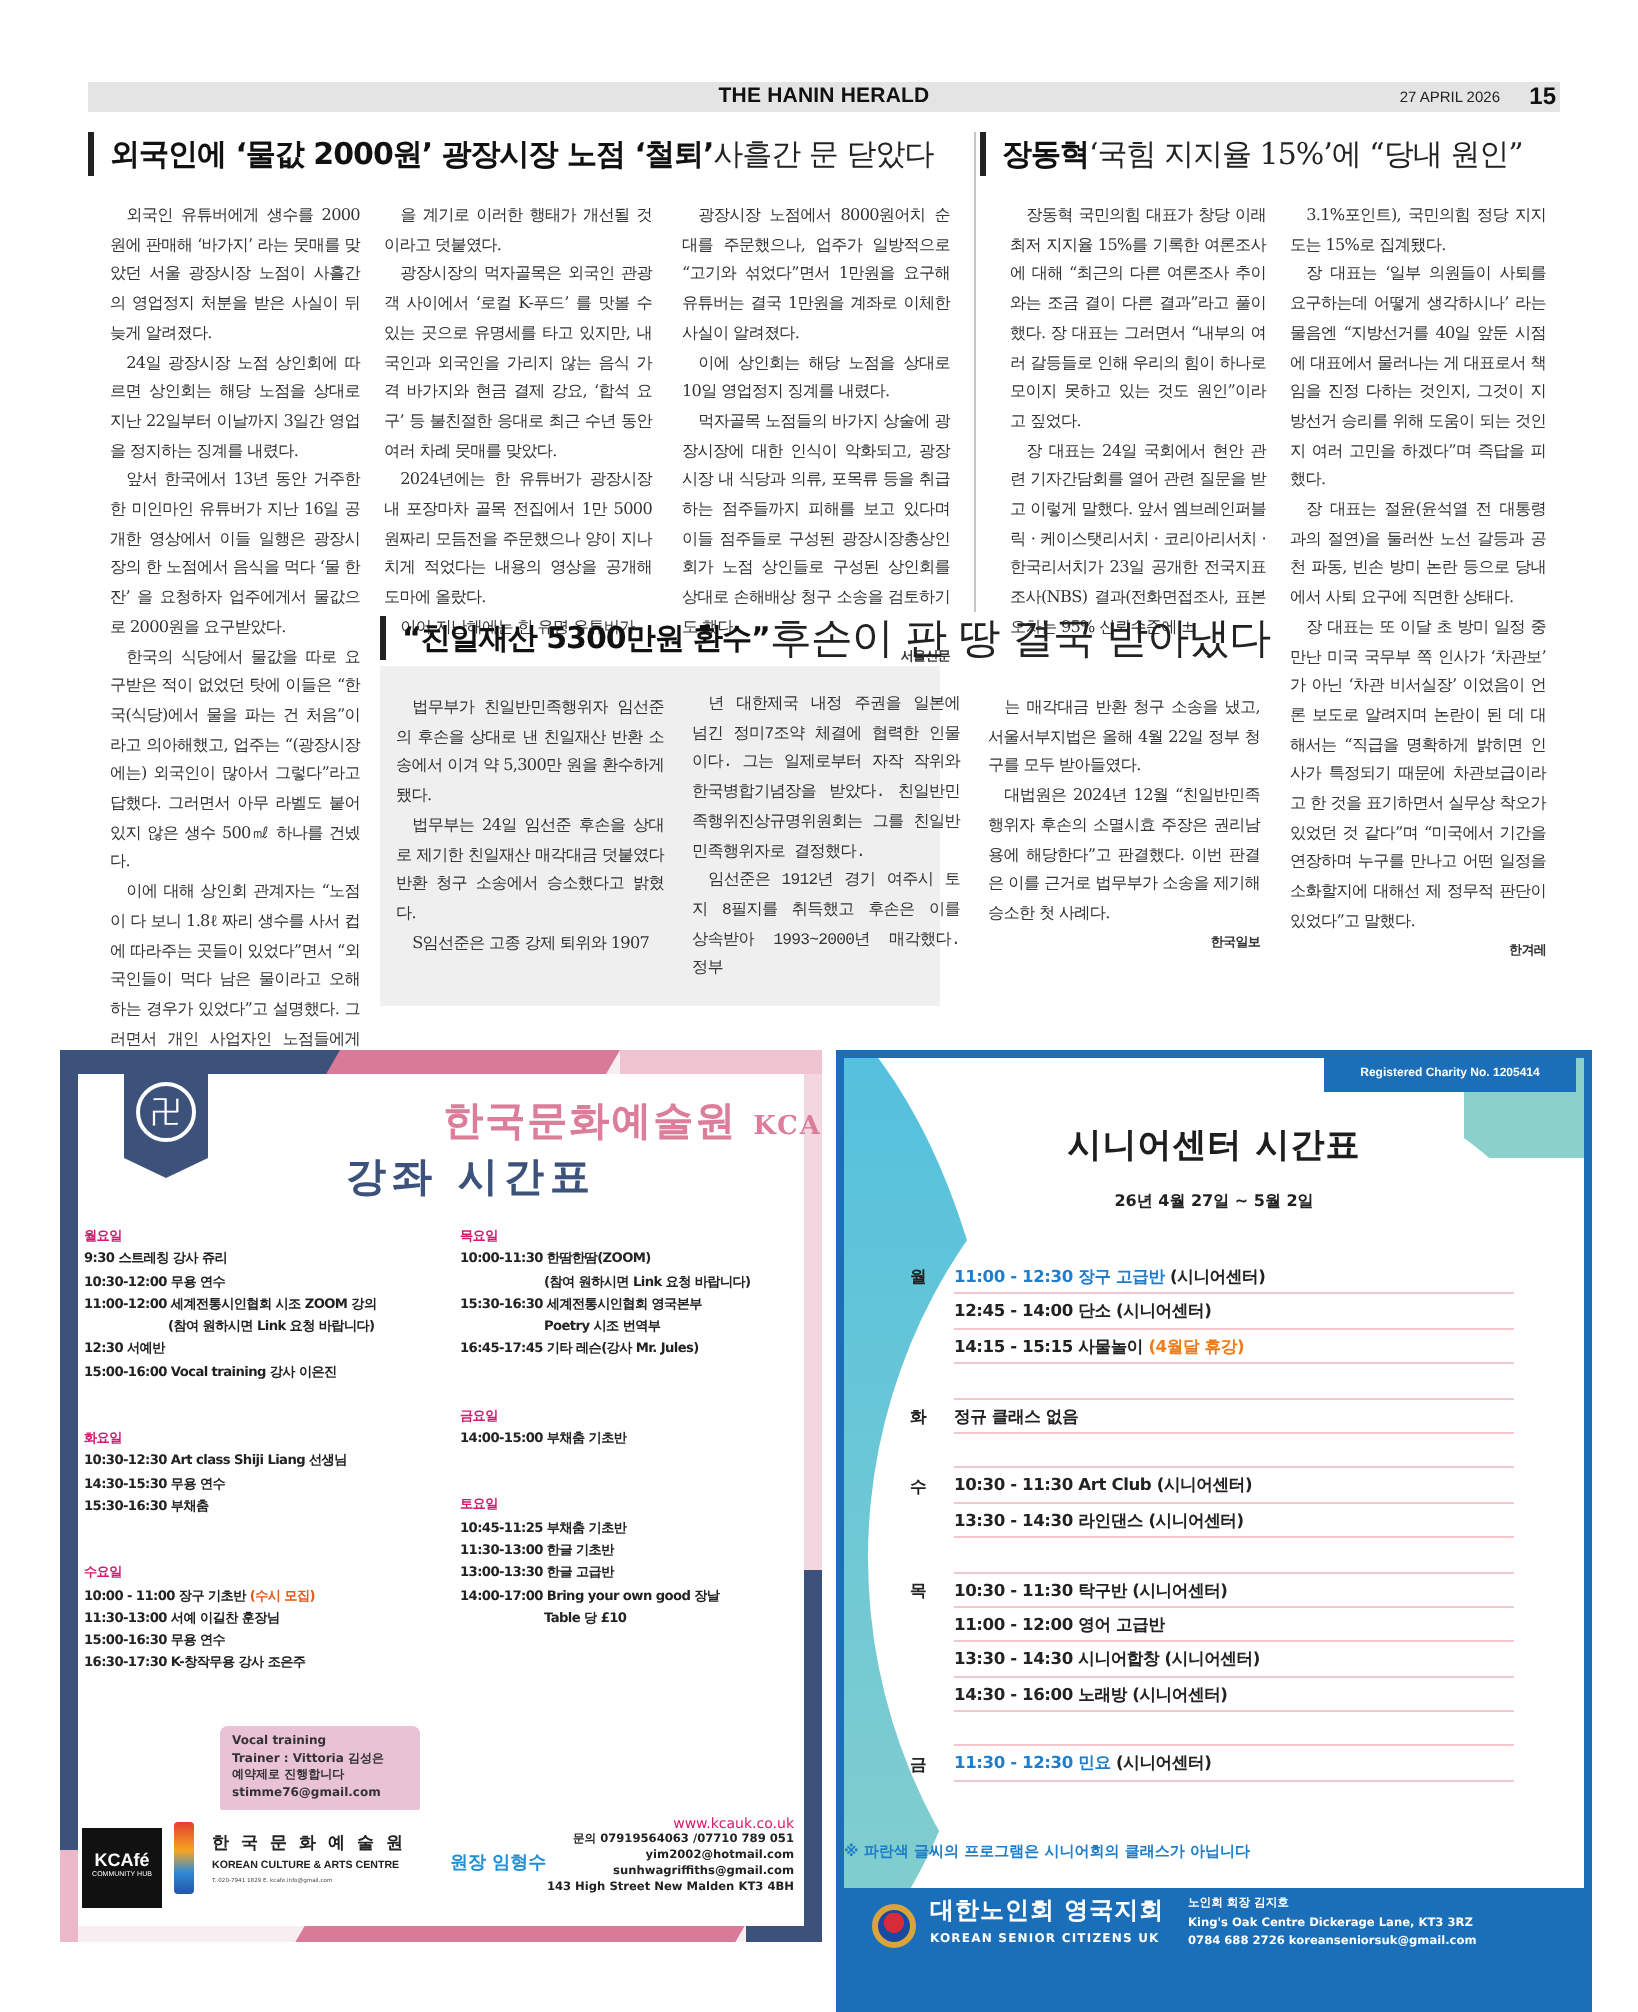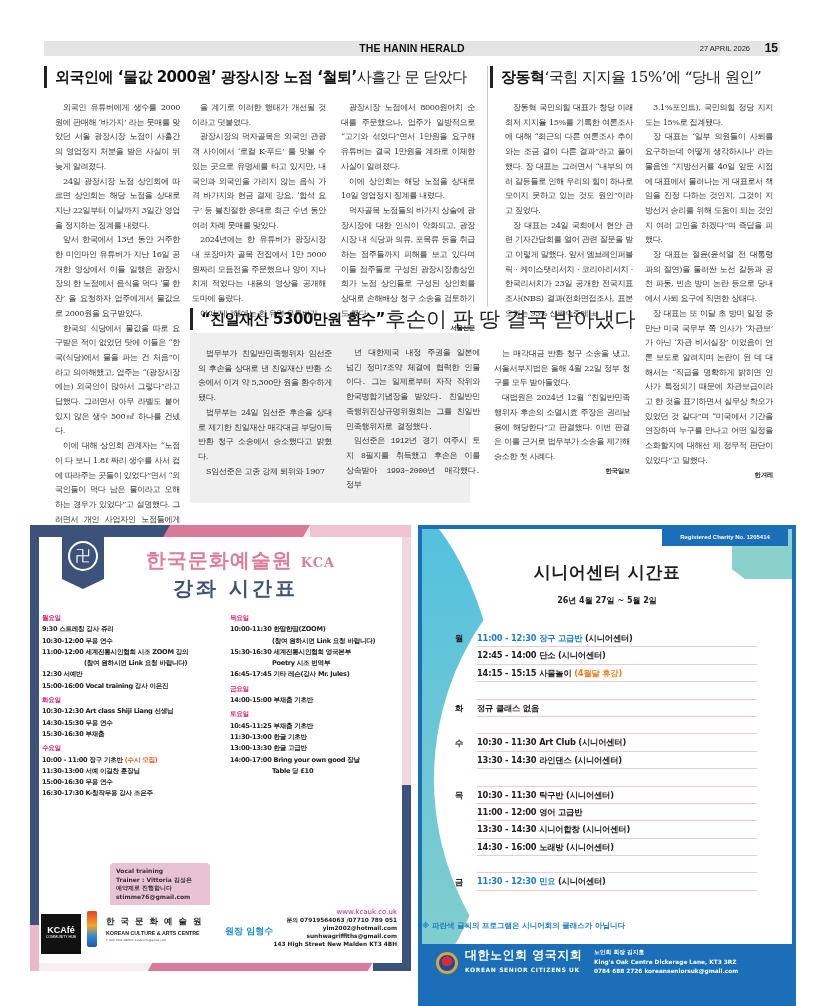--- a/index.html
+++ b/index.html
@@ -32,25 +32,25 @@
   .kca .top-pink { position: absolute; left: 140px; top: 0; width: 140px; height: 12px; background: #d97a98; transform: skewX(-30deg); transform-origin: top left; }
   .kca .top-lpink { position: absolute; left: 280px; top: 0; width: 110px; height: 12px; background: #f0c3d1; }
   .kca .left-navy { position: absolute; left: 0; top: 12px; width: 9px; height: 390px; background: #3d527a; }
   .kca .left-pink { position: absolute; left: 0; top: 400px; width: 9px; height: 66px; background: #eab8c8; }
   .kca .right-navy { position: absolute; right: 0; top: 260px; width: 9px; height: 206px; background: #3d527a; }
   .kca .right-lpink { position: absolute; right: 0; top: 12px; width: 9px; height: 248px; background: #f3d7e0; }
   .kca .panel { position: absolute; left: 9px; top: 12px; width: 363px; height: 368px; background: #ffffff; }
   .kca .badge { position: absolute; left: 32px; top: 12px; width: 42px; height: 42px; background: #3d527a; }
   .kca .badge-tip { position: absolute; left: 32px; top: 54px; width: 0; height: 0; border-left: 21px solid transparent; border-right: 21px solid transparent; border-top: 10px solid #3d527a; }
   .kca .emblem { position: absolute; left: 38px; top: 16px; width: 30px; height: 30px; border: 2px solid #fff; border-radius: 50%; display: flex; align-items: center; justify-content: center; color: #fff; font-size: 15px; }
-  .kca .title1 { position: absolute; left: 0; right: 0; top: 22px; text-align: center; padding-left: 40px; font-family: "DejaVu Serif", serif; font-weight: 700; font-size: 20px; color: #dc7d9a; letter-spacing: 1px; }
+  .kca .title1 { position: absolute; left: 0; right: 0; top: 22px; text-align: right; padding-left: 40px; font-family: "DejaVu Serif", serif; font-weight: 700; font-size: 20px; color: #dc7d9a; letter-spacing: 1px; }
   .kca .title1 .kca-tag { font-size: 13px; }
   .kca .title2 { position: absolute; left: 0; right: 0; top: 50px; text-align: center; padding-left: 30px; font-family: "DejaVu Serif", serif; font-weight: 700; font-size: 20px; color: #3d527a; letter-spacing: 3px; }
   .kca .sched { position: absolute; font-family: "DejaVu Sans", sans-serif; font-size: 6.6px; line-height: 11.3px; color: #222; font-weight: 700; letter-spacing: -0.3px; }
-  .kca .sched .day { color: #d6186f; margin-top: 3px; }
+  .kca .sched .day { color: #d6186f; margin-top: 22px; }
   .kca .sched .day:first-child { margin-top: 0; }
   .kca .sched .indent { padding-left: 42px; }
   .kca .sched .hl { color: #e55a16; }
   .kca .vocal { position: absolute; left: 110px; top: 863px; width: 100px; height: 44px; background: #e9c2d6; border-radius: 4px; padding: 4px 6px; font-size: 6px; line-height: 8.5px; font-weight: 700; color: #333; }
   .kca .footer { position: absolute; left: 9px; top: 380px; width: 363px; height: 58px; background: #ffffff; }
   .kca .kcafe { position: absolute; left: 11px; top: 389px; width: 40px; height: 40px; background: #111; color: #fff; font-family: "Liberation Sans", sans-serif; font-weight: 700; font-size: 9px; text-align: center; padding-top: 12px; line-height: 9px; }
   .kca .kcafe small { display: block; font-size: 3.5px; font-weight: 400; line-height: 5px; }
   .kca .kca-logo { position: absolute; left: 57px; top: 386px; width: 10px; height: 36px; background: linear-gradient(#e23f2c, #f5a623 40%, #2f8ad6 70%, #2456a6); border-radius: 2px; }
   .kca .kca-kr { position: absolute; left: 76px; top: 391px; font-family: "DejaVu Serif", serif; font-weight: 700; font-size: 8.5px; letter-spacing: 6px; color: #222; }
   .kca .kca-en { position: absolute; left: 76px; top: 405px; font-family: "Liberation Sans", sans-serif; font-size: 5.3px; font-weight: 700; color: #222; }
@@ -137,21 +137,21 @@
   </div>
 
 <div class="shaded"></div>
 <div class="headline" style="left:190px; top:308px; height:22px;">
   <div class="bar"></div>
   <span class="bold">“친일재산 5300만원 환수”</span>
   <span class="light" style="font-size:21px;"> 후손이 판 땅 결국 받아냈다</span>
 </div>
 <div class="article-text" style="left:198px; top:346px; width:134px;" id="a3c1">
     <p>법무부가 친일반민족행위자 임선준의 후손을 상대로 낸 친일재산 반환 소송에서 이겨 약 5,300만 원을 환수하게 됐다.</p>
-    <p>법무부는 24일 임선준 후손을 상대로 제기한 친일재산 매각대금 부당이득 반환 청구 소송에서 승소했다고 밝혔다.</p>
+    <p>법무부는 24일 임선준 후손을 상대로 제기한 친일재산 매각대금 덧붙였다 반환 청구 소송에서 승소했다고 밝혔다.</p>
     <p>S임선준은 고종 강제 퇴위와 1907</p>
   </div>
 <div class="article-text" style="left:346px; top:346px; width:134px;font-family:Liberation Mono, monospace;" id="a3c2">
     <p>년 대한제국 내정 주권을 일본에 넘긴 정미7조약 체결에 협력한 인물이다. 그는 일제로부터 자작 작위와 한국병합기념장을 받았다. 친일반민족행위진상규명위원회는 그를 친일반민족행위자로 결정했다.</p>
     <p>임선준은 1912년 경기 여주시 토지 8필지를 취득했고 후손은 이를 상속받아 1993~2000년 매각했다. 정부</p>
   </div>
 <div class="article-text" style="left:490px; top:346px; width:0px;"></div>
 
 <div class="kca">
   <div class="top-navy"></div>

